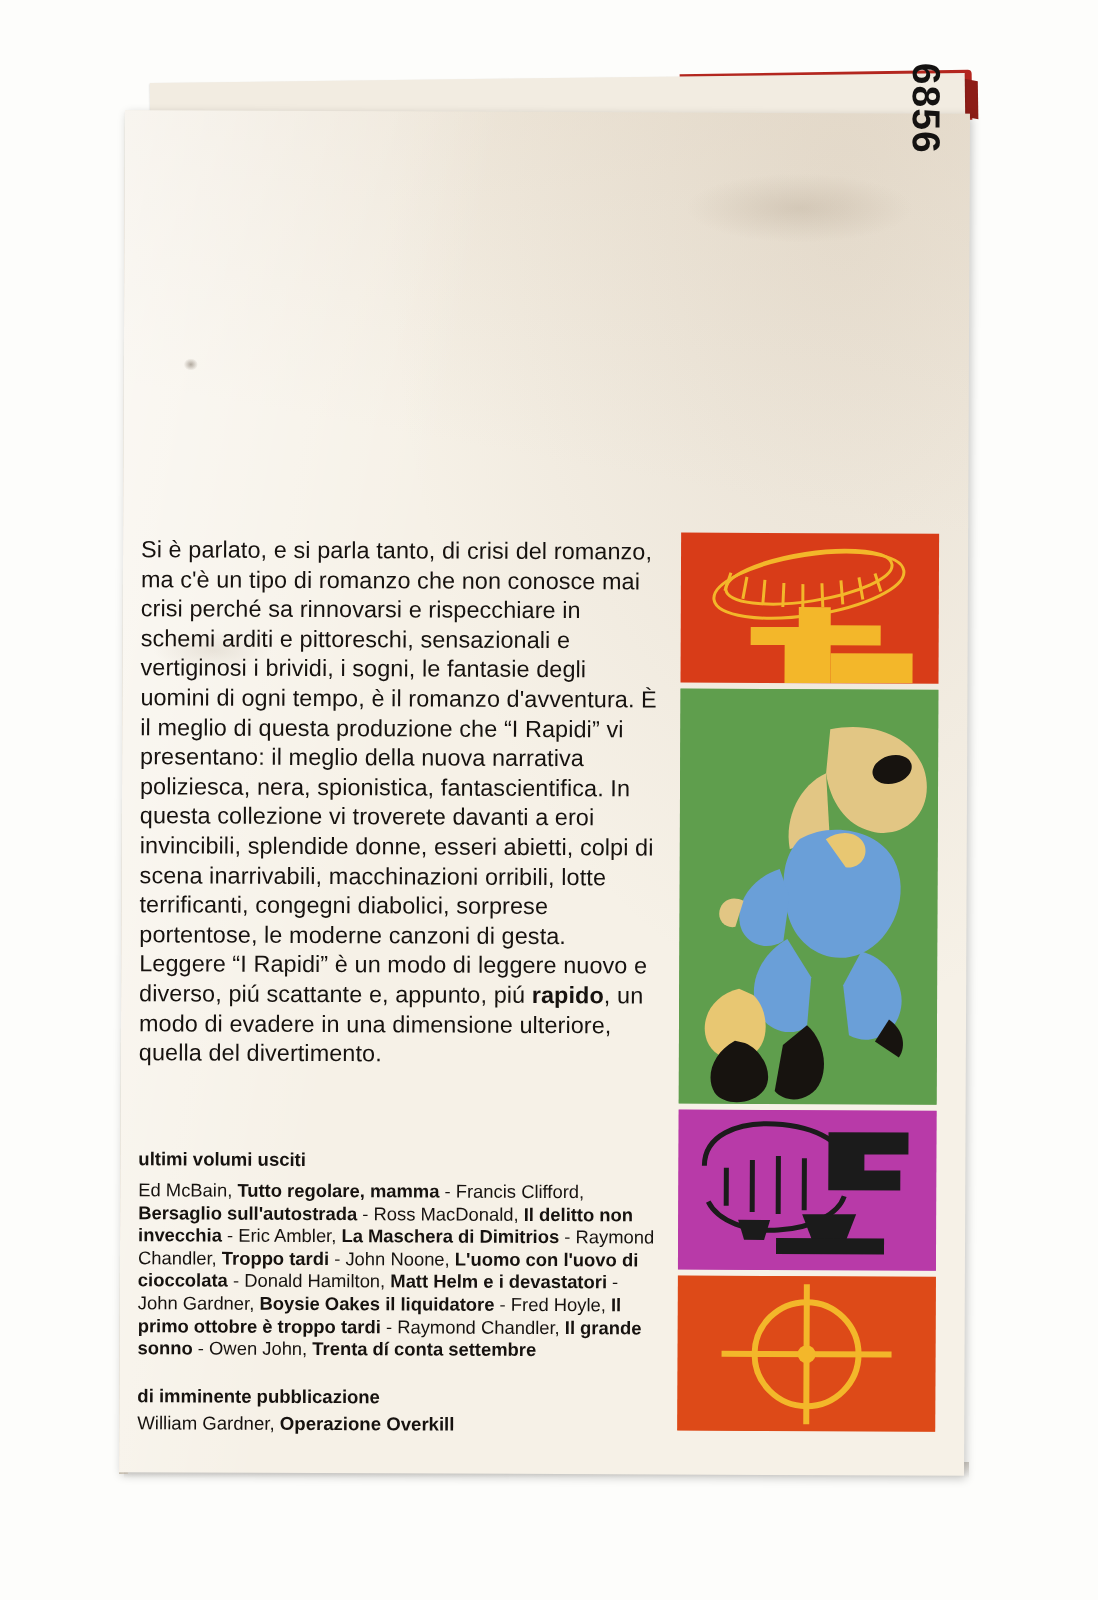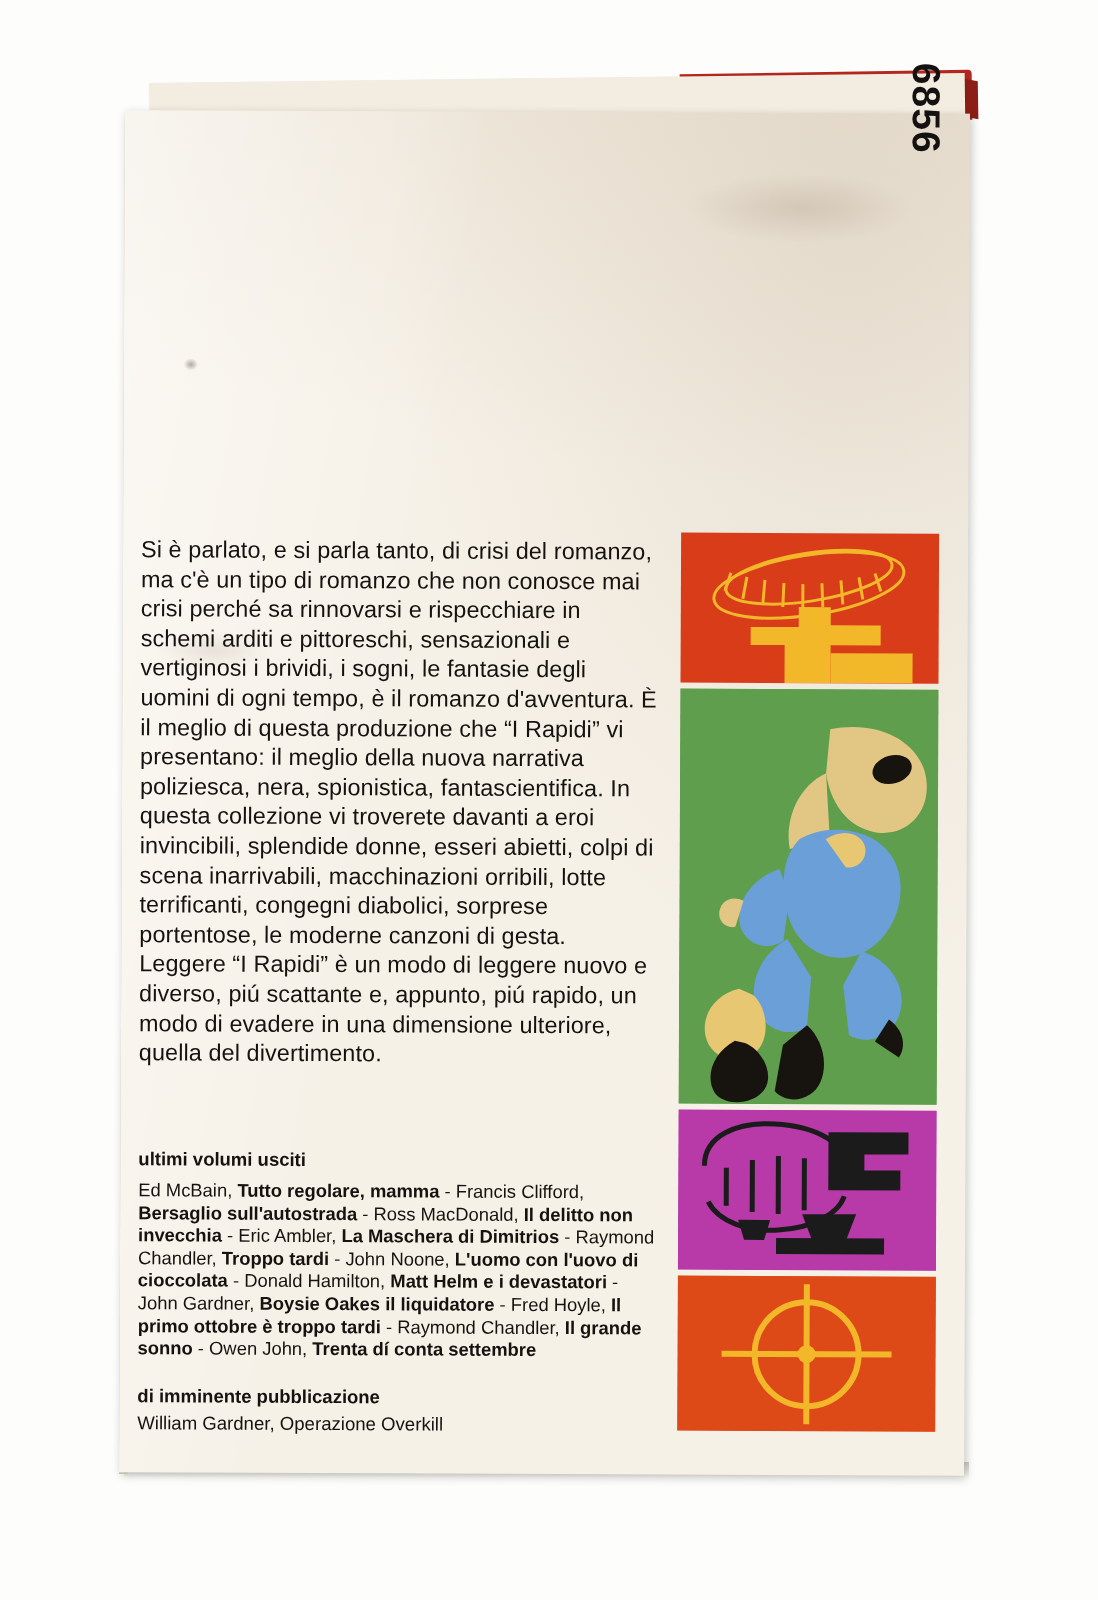--- a/index.html
+++ b/index.html
@@ -124,21 +124,21 @@
     position: absolute;
     left: 18px;
     top: 425px;
     width: 518px;
     font-size: 23.4px;
     line-height: 29.6px;
     color: #16120f;
     text-align: left;
     letter-spacing: .1px;
   }
-  .blurb b { font-weight: normal; }
+  .blurb b { font-weight: bold; }
 
   
   .list-block {
     position: absolute;
     left: 18px;
     top: 1038px;
     width: 518px;
     color: #16120f;
   }
   .list-heading {
@@ -160,21 +160,21 @@
   }
   .forthcoming .fc-head {
     font-size: 18.5px;
     font-weight: bold;
     margin-bottom: 4px;
   }
   .forthcoming .fc-body {
     font-size: 18.6px;
     line-height: 23px;
   }
-  .forthcoming .fc-body b { font-weight: normal; }
+  .forthcoming .fc-body b { font-weight: bold; }
 
   
   .art-col {
     position: absolute;
     left: 558px;
     top: 420px;
     width: 258px;
   }
   .art {
     position: relative;

